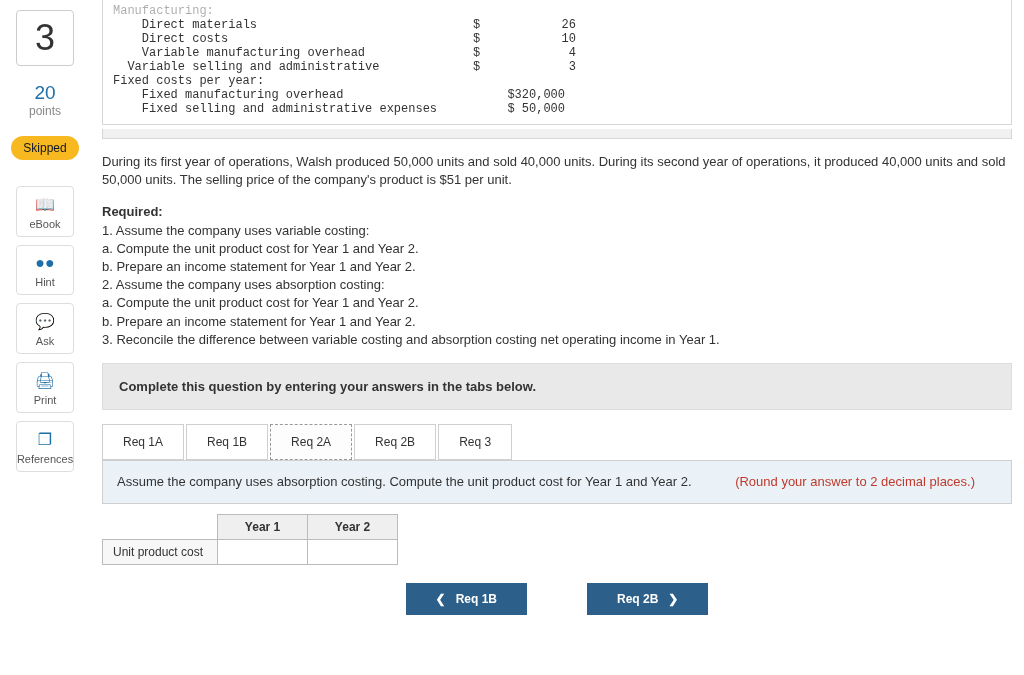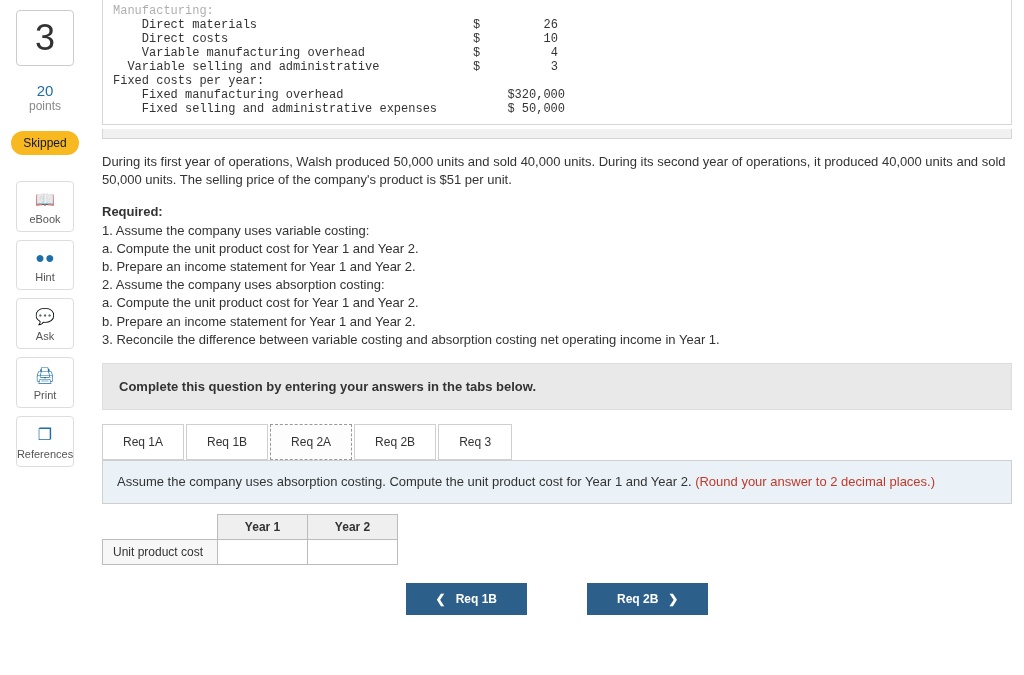--- a/index.html
+++ b/index.html
@@ -1,42 +1,42 @@
 <!DOCTYPE html>
 <html><head>
 <meta charset="utf-8">
 <style>
 * { box-sizing: border-box; margin: 0; padding: 0; }
 body { font-family: Arial, Helvetica, sans-serif; font-size: 13px; color: #333; background: #fff; width: 1024px; }
 .container { display: flex; }
 .left-rail { width: 90px; padding: 10px 0; display: flex; flex-direction: column; align-items: center; gap: 8px; }
 .qnum-box { border: 1px solid #ccc; border-radius: 4px; padding: 6px 18px; font-size: 36px; font-weight: 400; color: #333; margin-bottom: 8px; }
 .points-box { text-align: center; margin-bottom: 10px; }
-.points-num { color: #1e6ea7; font-size: 15px; }
+.points-num { color: #1e6ea7; font-size: 19px; }
 .points-lbl { color: #888; font-size: 12px; }
 .skipped-pill { background: #f8b81f; color: #0f172a; font-size: 12px; padding: 5px 12px; border-radius: 12px; margin-bottom: 18px; }
 .tool-btn { border: 1px solid #ddd; border-radius: 4px; width: 58px; padding: 8px 4px 6px; display: flex; flex-direction: column; align-items: center; gap: 4px; cursor: pointer; background: #fff; }
 .tool-btn .ticon { font-size: 16px; color: #1e6ea7; }
 .tool-btn .tlbl { font-size: 11px; color: #555; }
 .main { flex: 1; padding: 0 12px 20px 12px; }
 .cost-table { font-family: "Courier New", monospace; font-size: 12px; border: 1px solid #d6d6d6; border-top: none; padding: 4px 10px 8px; margin-bottom: 4px; position: relative; }
 .cost-row { display: flex; }
 .cost-label { white-space: pre; }
 .cost-cur { position: absolute; left: 370px; }
-.cost-val { position: absolute; left: 395px; text-align: right; width: 60px; }
+.cost-val { position: absolute; left: 413px; text-align: right; width: 60px; }
 .scrollbar-fake { height: 10px; border: 1px solid #d6d6d6; border-top: none; background: #f1f1f1; margin-bottom: 14px; }
 .narrative { margin-bottom: 14px; line-height: 1.4; }
 .req-block { margin-bottom: 14px; line-height: 1.4; }
 .req-block b { font-weight: bold; }
 .instr-bar { background: #e9e9e9; padding: 15px 16px; font-weight: bold; font-size: 13px; margin-bottom: 14px; border: 1px solid #ddd; }
 .tabs-row { display: flex; gap: 2px; margin-bottom: 0; }
 .tab { border: 1px solid #cfcfcf; padding: 10px 20px; font-size: 12px; background: #fff; cursor: pointer; }
 .tab.active { border: 1px dashed #999; background: #fdfdfd; }
 .tab-content { background: #eaf2f8; border: 1px solid #cfcfcf; padding: 12px 14px; font-size: 13px; line-height: 1.4; margin-bottom: 10px; }
-.tab-content .redtxt { color: #c0392b; }
+.tab-content .redtxt { color: #c0392b; margin-left: 40px; }
 .answer-table { border-collapse: collapse; margin-bottom: 18px; }
 .answer-table th, .answer-table td { border: 1px solid #bbb; font-size: 12px; padding: 5px 10px; }
 .answer-table th { background: #efefef; font-weight: bold; text-align: center; }
 .answer-table td.input-cell { background: #fff; width: 90px; height: 24px; }
 .answer-table td.row-label { background: #f7f7f7; padding-right: 14px; }
 .nav-row { display: flex; gap: 60px; justify-content: center; }
 .nav-btn { background: #2d5f8b; color: #fff; padding: 9px 30px; font-size: 12px; font-weight: bold; cursor: pointer; border: none; display: flex; align-items: center; gap: 10px; }
 .nav-btn .chev { font-size: 12px; }
 </style>
 </head>

